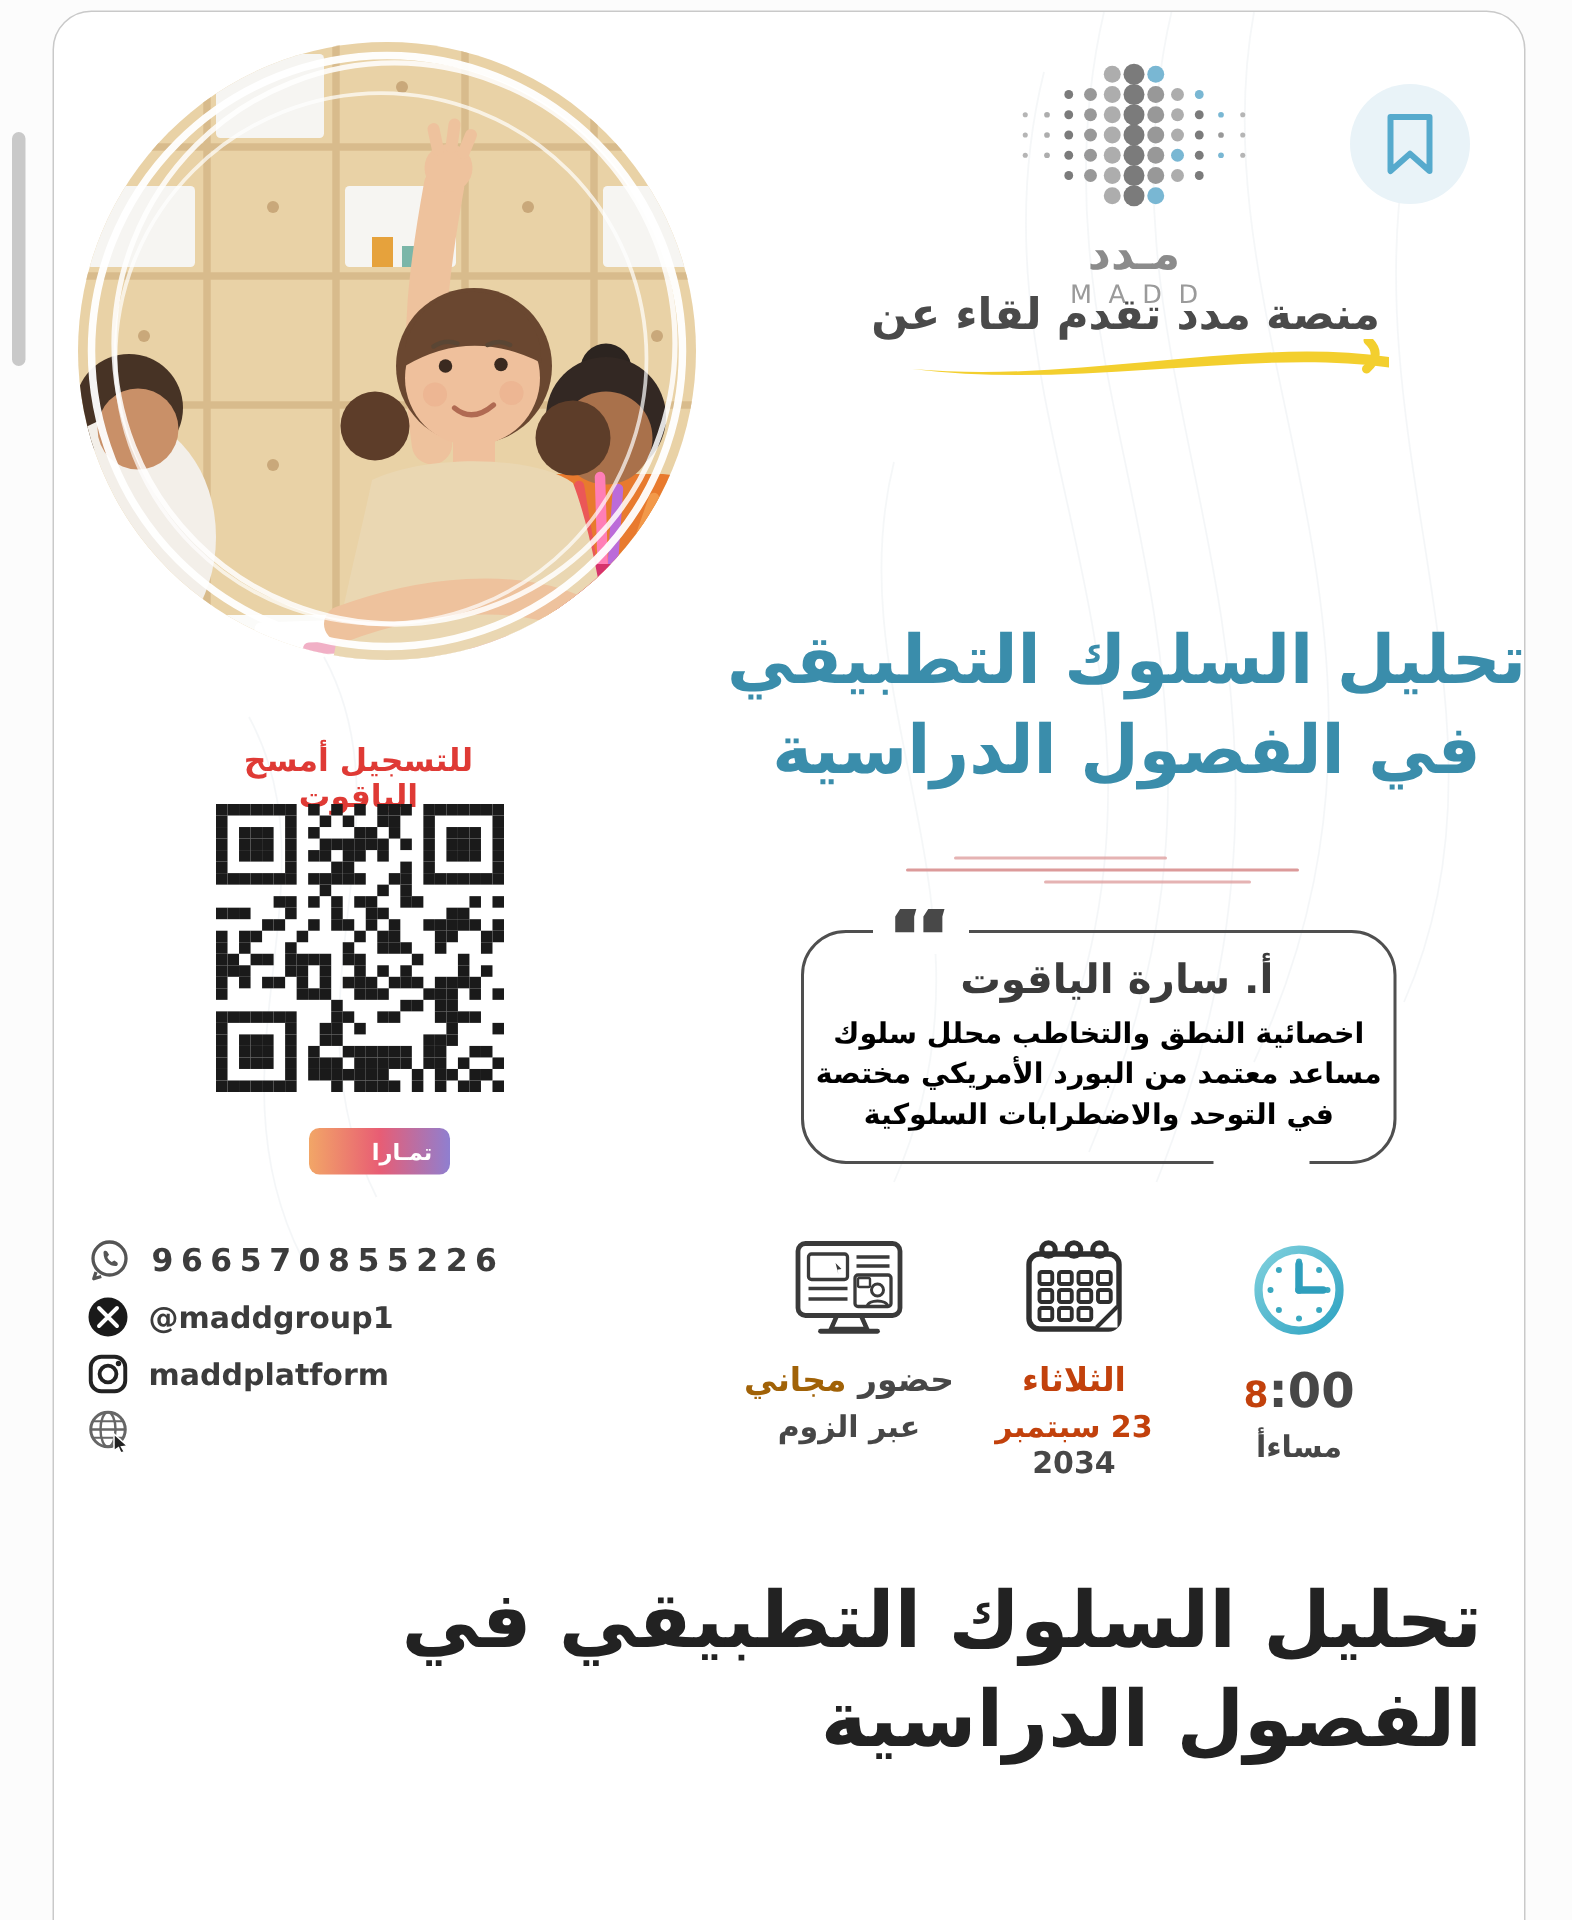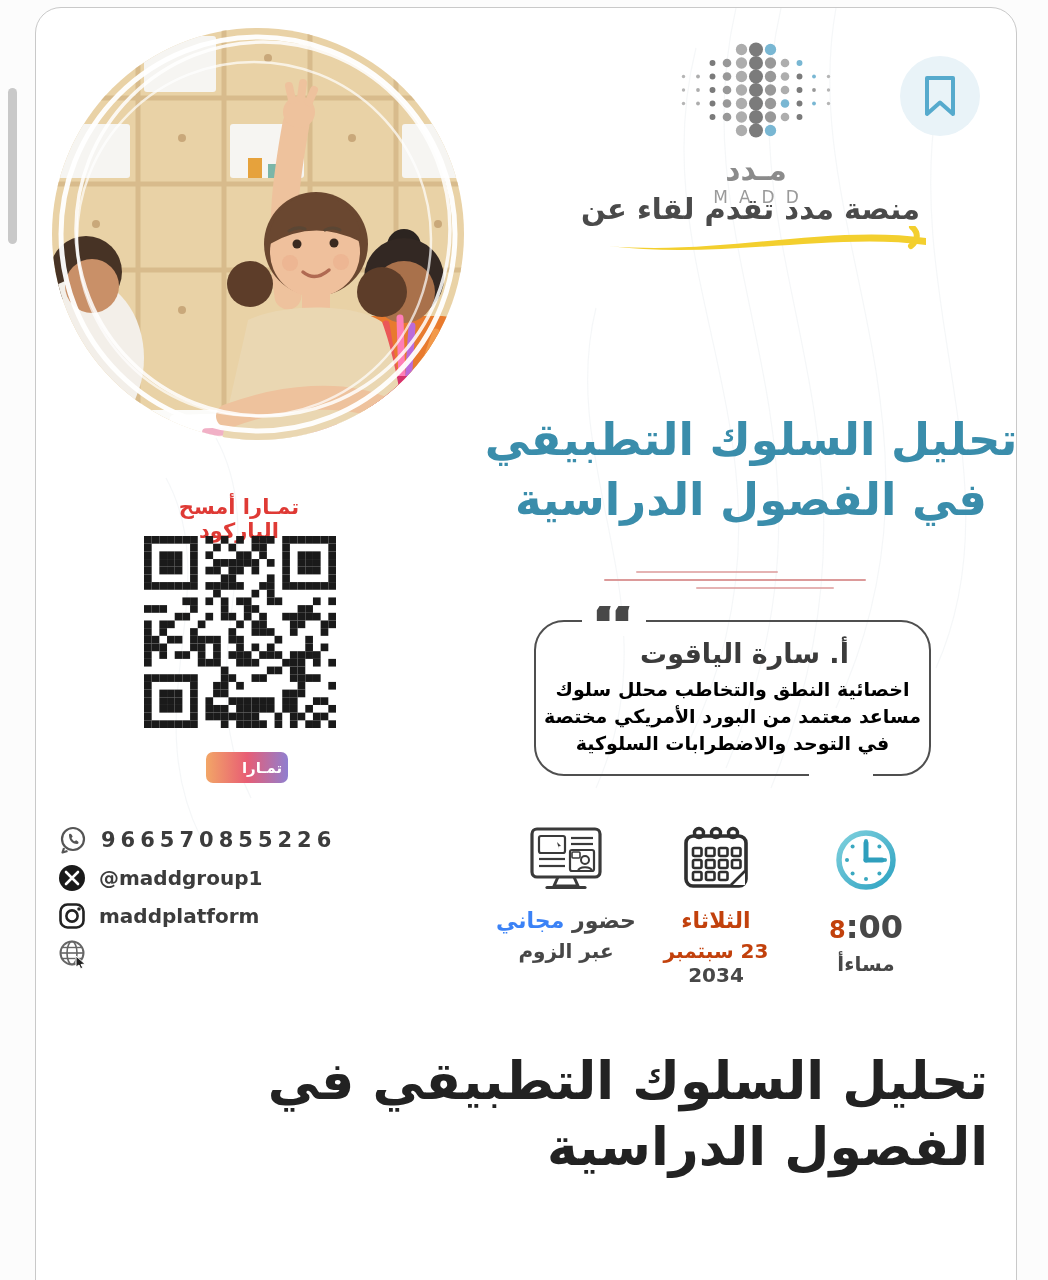--- a/index.html
+++ b/index.html
@@ -52,40 +52,40 @@
             background:#ffffff; line-height:.55; padding:0 7px; }
   .q-top { top:-16px; left:46px; height:30px; overflow:hidden; }
   .q-bottom { bottom:-15px; right:56px; height:32px; overflow:hidden; line-height:.05; }
   .speaker-name { font-size:27px; font-weight:bold; color:#3b3b3b;padding-left:24px; }
   .speaker-bio { font-size:19px; font-weight:bold; color:#000000; line-height:1.42; margin-top:7px; }
 
   
   .qr-label { left:103px; top:487px; width:200px; text-align:center; direction:rtl;
               font-size:21px; font-weight:bold; color:#df3a35; }
   .qr { left:108px; top:528px; }
-  .tamara { left:170px; top:744px; width:82px; height:31px; border-radius:7px;
+  .tamara { left:170px; top:744px; width:94px; height:31px; border-radius:7px;
             background:linear-gradient(90deg,#f2a667 0%,#e85d74 50%,#8f7fd0 100%);
             color:#ffffff; font-size:15px; font-weight:bold; display:flex;
             align-items:center; justify-content:center; direction:rtl;padding-left:30px; }
 
   
   .contacts { left:22px; top:816px; direction:ltr; }
   .contact-row { display:flex; align-items:center; height:31px; margin-bottom:7px; }
   .contact-row svg { margin-right:13px; flex:none; }
   .contact-value { font-size:20px; font-weight:600; color:#3c3c3c;text-align:right; }
   .phone { letter-spacing:5px; font-size:21px; }
 
   
   .details { left:455px; top:810px; width:450px; display:flex; }
   .detail-col { width:150px; text-align:center; }
   .detail-icon { height:84px; display:flex; align-items:center; justify-content:center; }
   .detail-line1 { font-size:22px; font-weight:bold; color:#3d3d3d; direction:rtl; margin-top:6px; }
   .detail-line2 { font-size:20px; font-weight:600; color:#474747; direction:rtl; margin-top:6px; }
   .navy { color:#c2410c; font-weight:bold; }
-  .red  { color:#3b82f6; font-weight:bold; }
+  .red  { color:#a16207; font-weight:bold; }
   .gray { color:#474747; font-weight:600; }
 
   
   .heading { left:0; top:1040px; width:982px; padding:0 30px 0 80px; direction:rtl;
              text-align:right; font-size:52px; font-weight:700; color:#222222; line-height:1.27; }
 </style>
 </head>
 <body>
 
 <div class="scrollbar abs"></div>
@@ -277,21 +277,21 @@
     <span class="q-mark q-top">“</span>
     <span class="q-mark q-bottom">”</span>
     <div class="speaker-name">أ. سارة الياقوت</div>
     <div class="speaker-bio">
       <div>اخصائية النطق والتخاطب محلل سلوك</div>
       <div>مساعد معتمد من البورد الأمريكي مختصة</div>
       <div>في التوحد والاضطرابات السلوكية</div>
     </div>
   </div>
 
-  <div class="qr-label abs">تمـارا أمسح الباركود</div>
+  <div class="qr-label abs">للتسجيل أمسح الياقوت</div>
   <svg id="qr-svg" class="qr abs" width="192" height="192" viewBox="0 0 192 192">
       <rect x="0.00" y="0.00" width="7.68" height="7.68" fill="#1a1a1a"></rect>
       <rect x="7.68" y="0.00" width="7.68" height="7.68" fill="#1a1a1a"></rect>
       <rect x="15.36" y="0.00" width="7.68" height="7.68" fill="#1a1a1a"></rect>
       <rect x="23.04" y="0.00" width="7.68" height="7.68" fill="#1a1a1a"></rect>
       <rect x="30.72" y="0.00" width="7.68" height="7.68" fill="#1a1a1a"></rect>
       <rect x="38.40" y="0.00" width="7.68" height="7.68" fill="#1a1a1a"></rect>
       <rect x="46.08" y="0.00" width="7.68" height="7.68" fill="#1a1a1a"></rect>
       <rect x="61.44" y="0.00" width="7.68" height="7.68" fill="#1a1a1a"></rect>
       <rect x="76.80" y="0.00" width="7.68" height="7.68" fill="#1a1a1a"></rect>

